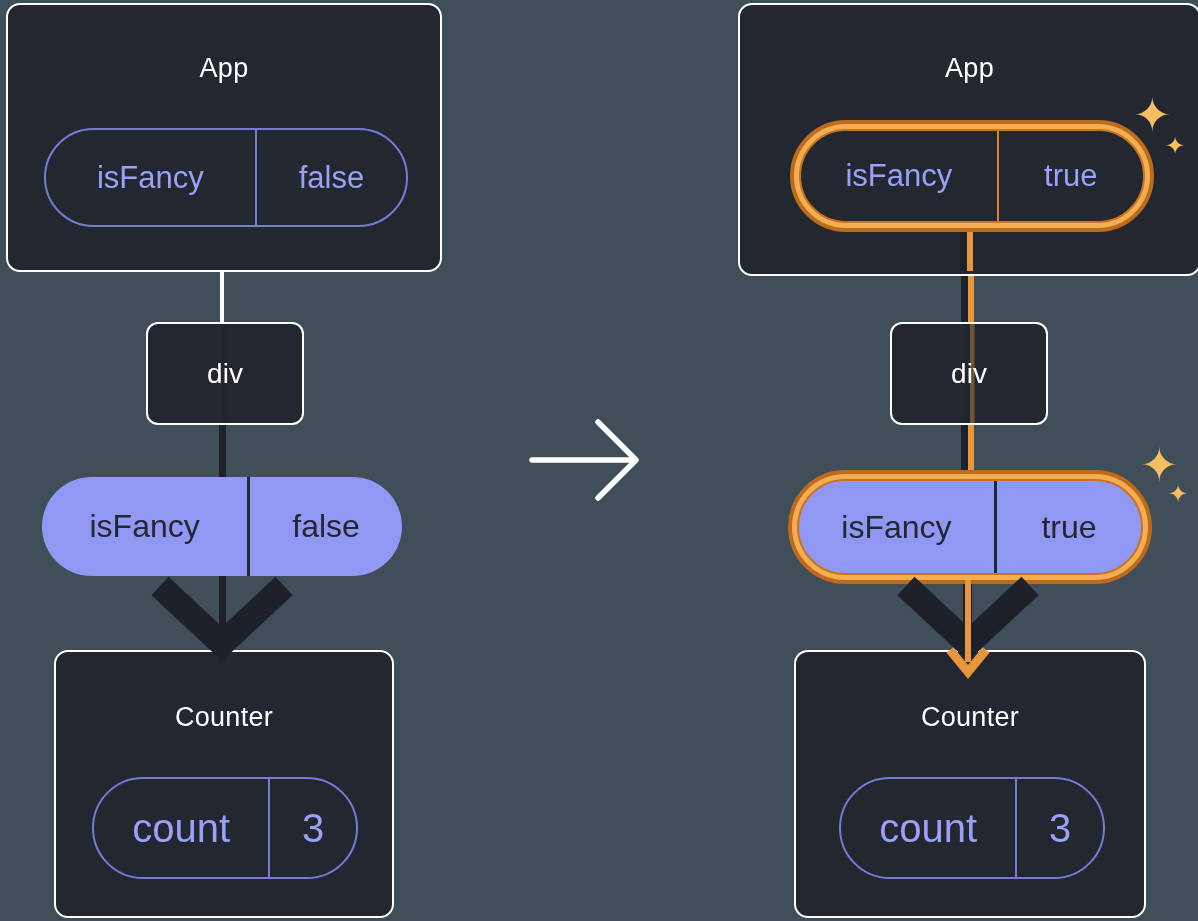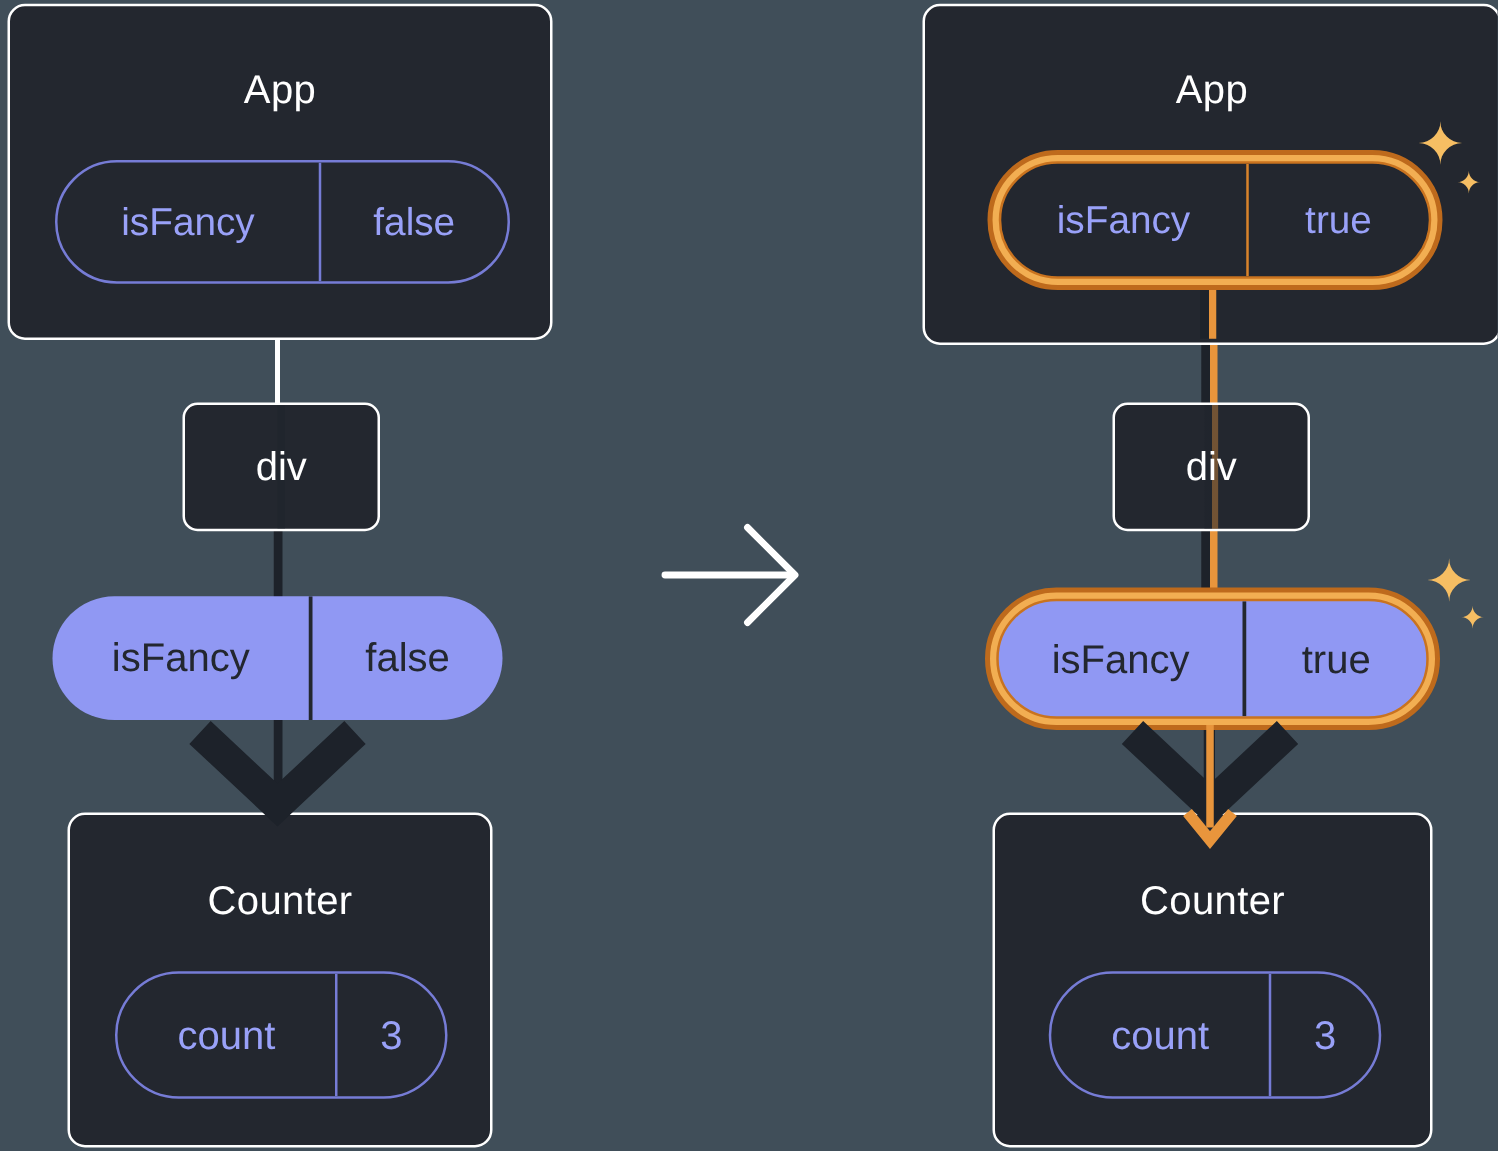--- a/index.html
+++ b/index.html
@@ -10,36 +10,36 @@
   }
   .stage{position:absolute;inset:0;}
 
   
   .box{
     position:absolute;background:#23272F;border:2.5px solid #FFFFFF;
     border-radius:14px;z-index:2;
   }
   .box-title{
     position:absolute;left:0;width:100%;text-align:center;
-    color:#FFFFFF;font-size:32px;font-weight:500;letter-spacing:.3px;
+    color:#FFFFFF;font-size:27px;font-weight:500;letter-spacing:.3px;
   }
   .div-box{display:flex;align-items:center;justify-content:center;border-radius:12px;}
-  .div-title{color:#FFFFFF;font-size:32px;font-weight:500;position:relative;z-index:2;}
+  .div-title{color:#FFFFFF;font-size:28px;font-weight:500;position:relative;z-index:2;}
 
   
   .pill{
     position:absolute;display:flex;align-items:stretch;
     border-radius:60px;overflow:hidden;z-index:3;
   }
   .pill .cell{display:flex;align-items:center;justify-content:center;}
   .pill-outline{border:2.5px solid #767CD6;background:transparent;}
   .pill-outline .cell{color:#99A1F8;font-size:31px;}
   .pill-outline .cell.name{flex:0 0 58%;border-right:2.5px solid #767CD6;}
   .pill-outline .cell.value{flex:1;}
-  .counter-pill .cell{font-size:32px;}
+  .counter-pill .cell{font-size:40px;}
   .counter-pill .cell.name{flex:0 0 66.5%;}
 
   .pill-solid{background:#9098F3;}
   .pill-solid .cell{color:#23272F;font-size:32px;font-weight:500;}
   .pill-solid .cell.name{flex:0 0 57%;border-right:3px solid #23272F;}
   .pill-solid .cell.value{flex:1;}
 
   .bold{font-weight:normal;}
 
   

